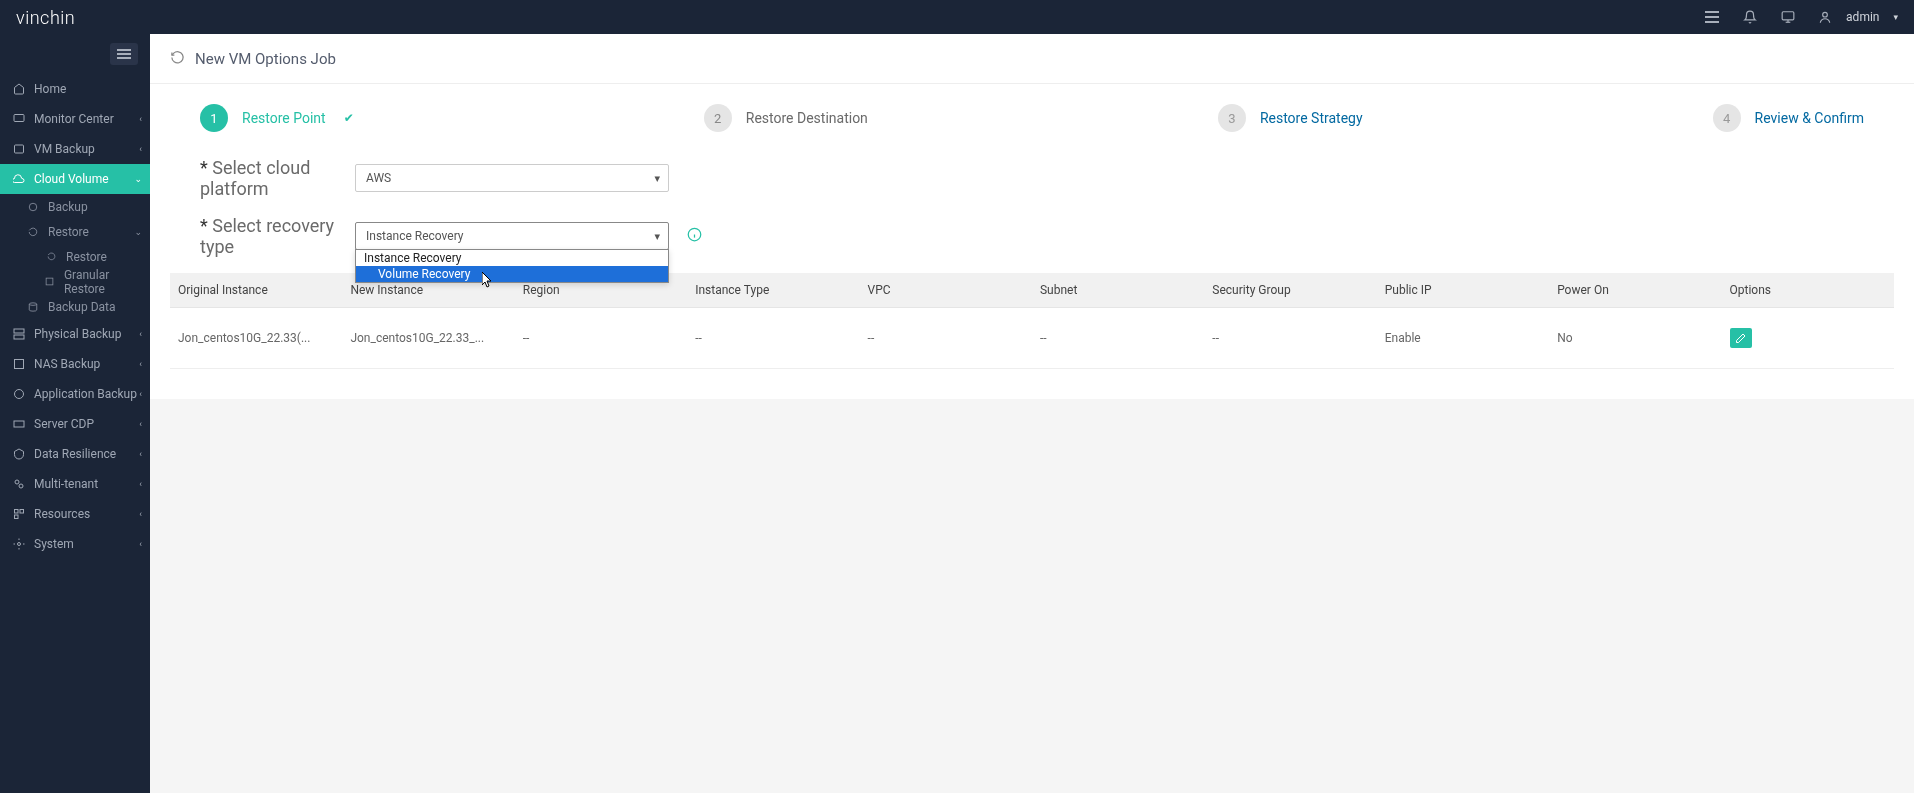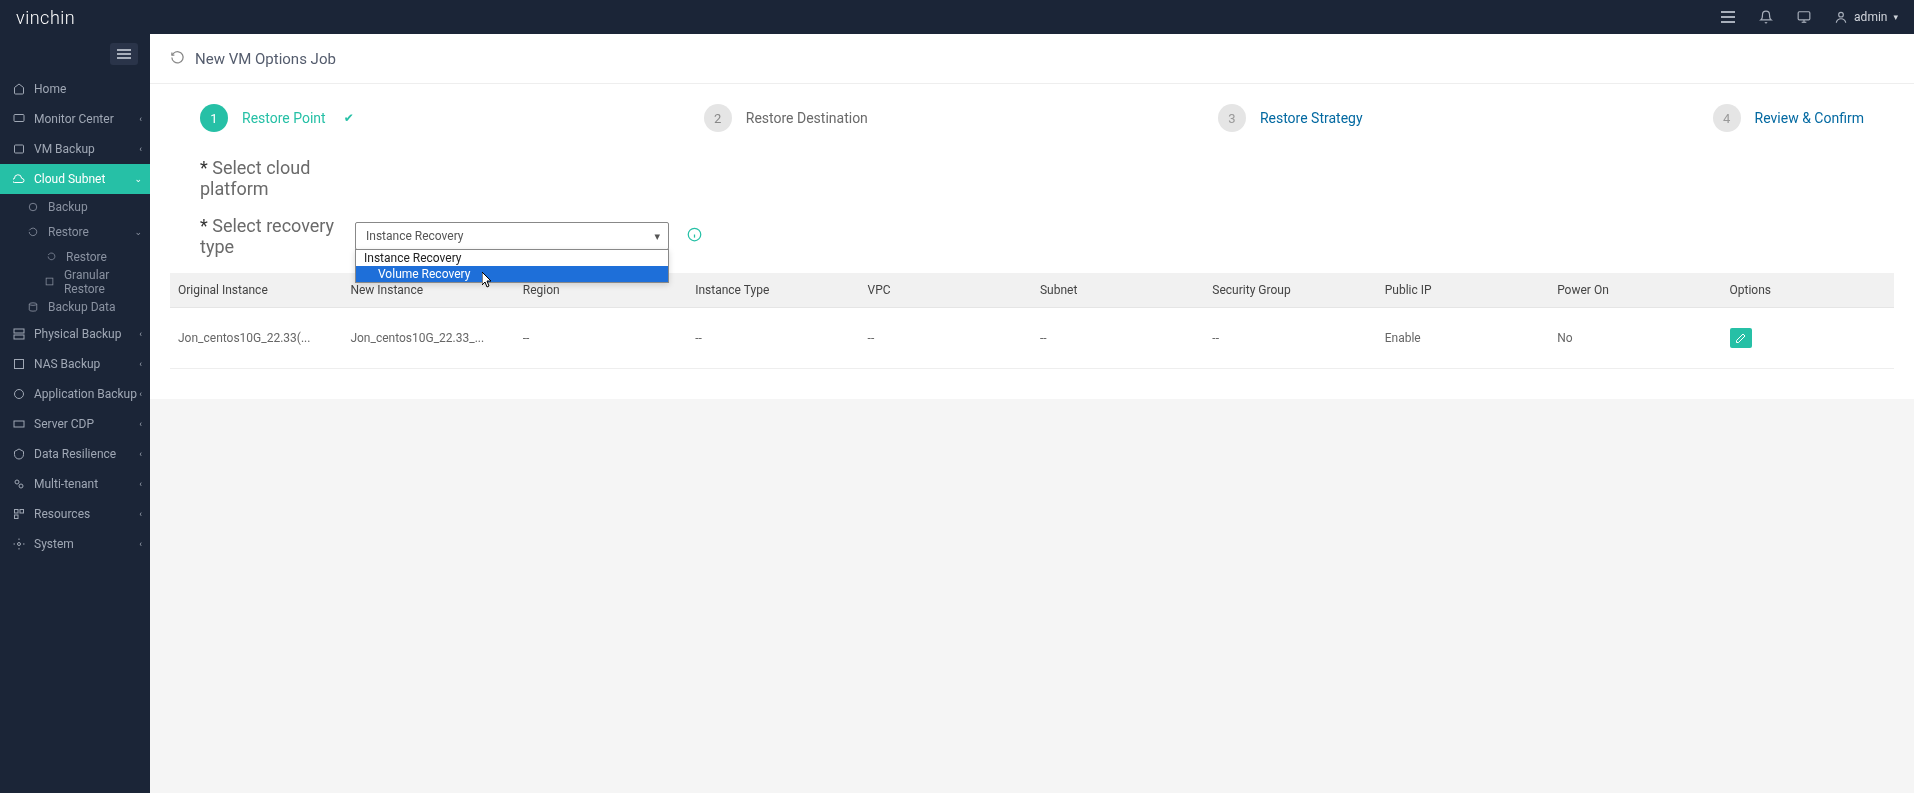--- a/index.html
+++ b/index.html
@@ -5,21 +5,21 @@
     * { margin: 0; padding: 0; box-sizing: border-box; }
     body { font-family: -apple-system, BlinkMacSystemFont, "Segoe UI", Roboto, Arial, sans-serif; font-size: 13px; background: #f5f5f5; color: #333; }
 
     
     .topbar { height: 34px; background: #1b2537; display: flex; align-items: center; justify-content: space-between; padding: 0 16px; color: #d0d4db; position: relative; z-index: 100; }
     .logo { font-size: 18px; font-weight: 400; letter-spacing: 0.5px; color: #fff; }
     .logo .vin { color: #ffffff; font-weight: 300; }
     .logo .chin { color: #fff; font-weight: 300; }
     .topbar-right { display: flex; align-items: center; gap: 22px; }
     .topbar-icon { width: 16px; height: 16px; display: inline-flex; align-items: center; justify-content: center; cursor: pointer; }
-    .user-badge { display: flex; align-items: center; gap: 6px; cursor: pointer; font-size: 12px; text-align: right; }
+    .user-badge { display: flex; align-items: center; gap: 14px; cursor: pointer; font-size: 12px; text-align: right; }
 
     
     .layout { display: flex; height: calc(100vh - 34px); }
 
     
     .sidebar { width: 150px; background: #1b2537; color: #a0a8b5; display: flex; flex-direction: column; position: relative; }
     .sidebar-toggle { height: 40px; display: flex; align-items: center; justify-content: flex-end; padding-right: 12px; }
     .toggle-btn { width: 28px; height: 22px; background: #2a3449; border-radius: 3px; display: flex; align-items: center; justify-content: center; cursor: pointer; }
     .sidebar-item { height: 30px; display: flex; align-items: center; padding: 0 10px 0 12px; cursor: pointer; font-size: 12px; position: relative; }
     .sidebar-item.level2 { padding-left: 26px; height: 25px; font-size: 12px; color: #8a92a1; }
@@ -146,21 +146,21 @@
       <span>VM Backup</span>
       <span class="chev">‹</span>
     </div>
 
     <div class="sidebar-item active">
       <span class="si-icon">
           <svg width="12" height="12" viewBox="0 0 24 24" fill="none" stroke="#fff" stroke-width="2">
             <path d="M18 10h-1a7 7 0 0 0-14 1 4 4 0 0 0 0 8h15a4 4 0 0 0 0-8z"></path>
           </svg>
         </span>
-      <span>Cloud Subnet</span>
+      <span>Cloud Volume</span>
       <span class="chev">⌄</span>
     </div>
 
     <div class="sidebar-item level2">
       <span class="si-icon">
           <svg width="10" height="10" viewBox="0 0 24 24" fill="none" stroke="#8a92a1" stroke-width="2">
             <circle cx="12" cy="12" r="9"></circle>
           </svg>
         </span>
       <span>Backup</span>
@@ -318,20 +318,25 @@
           </div>
           <div class="step">
             <span class="step-num">4</span>
             <span class="step-label">Review &amp; Confirm</span>
           </div>
         </div>
 
         <div class="form-area">
           <div class="form-row">
             <div class="form-label">Select cloud platform</div>
+            <div class="select-wrap">
+              <div class="select-box">
+                <span>AWS</span>
+              </div>
+            </div>
           </div>
 
           <div class="form-row">
             <div class="form-label">Select recovery type</div>
             <div class="select-wrap">
               <div class="select-box" style="border-color:#888;">
                 <span>Instance Recovery</span>
               </div>
               <div class="dropdown">
                 <div class="dropdown-option">

